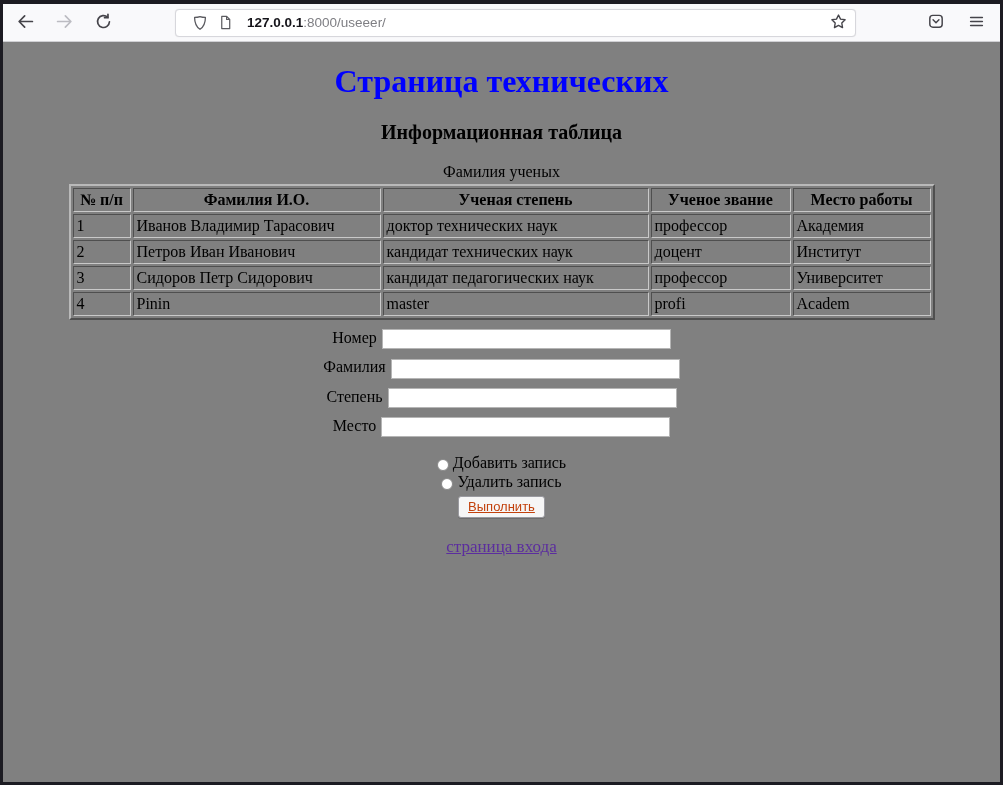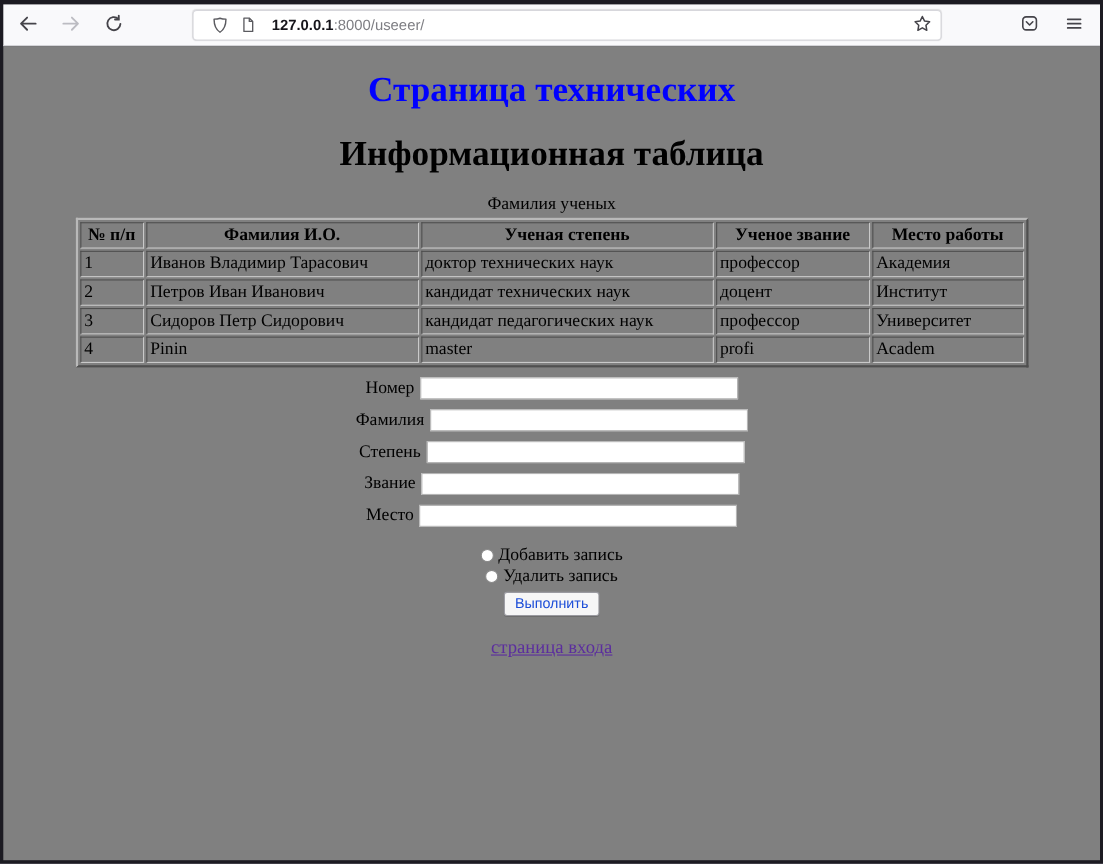--- a/index.html
+++ b/index.html
@@ -53,21 +53,21 @@
     font-family:"Liberation Serif","DejaVu Serif",serif;
     color:#000;
   }
   .page h1 {
     margin:21px 0;
     font-size:32px; font-weight:bold;
     color:#0000ff;
   }
   .page h2 {
     margin:18px 0 19px;
-    font-size:32px; font-weight:bold;
+    font-size:20px; font-weight:bold;
   }
   table.data {
     margin:0 auto;
     border-collapse:separate;
     border-spacing:2px;
     border:2px solid;
     border-color:#b9b9b9 #4f4f4f #4f4f4f #b9b9b9;
     font-size:16px;
   }
   table.data caption {
@@ -107,27 +107,28 @@
     width:12px; height:12px;
     border-radius:50%;
     background:#fff;
     border:1px solid #8a8a8a;
     vertical-align:middle;
     margin-right:4px;
   }
   .submit-btn {
     margin-top:5px;
     font-family:"Liberation Sans",sans-serif;
-    font-size:13px; color:#1d4ed8;
+    font-size:13px; color:#c2410c;
     background:#f6f6f6;
     border:1px solid #9a9aa0;
     border-radius:3px;
     padding:2px 9px 3px;
     box-shadow:0 1px 0 rgba(0,0,0,.15);
     cursor:pointer;
+    text-decoration:underline;
   }
   .login-link-row { margin-top:19px; font-size:17px; }
   .login-link { color:#5b2d9e; text-decoration:underline; }
 </style>
 </head>
 <body>
 
 <div class="screen">
   <div class="browser">
 
@@ -249,23 +250,20 @@
         <div class="form-row">
           <label>Номер</label><input type="text" value="" style="">
         </div>
         <div class="form-row">
           <label>Фамилия</label><input type="text" value="" style="">
         </div>
         <div class="form-row">
           <label>Степень</label><input type="text" value="" style="">
         </div>
         <div class="form-row">
-          <label>Звание</label><input type="text" value="" style="">
-        </div>
-        <div class="form-row">
           <label>Место</label><input type="text" value="" style="">
         </div>
 
         <div class="radio-group">
           <div class="radio-row">
             <input type="radio" name="action" style=""><span>Добавить запись</span>
           </div>
           <div class="radio-row">
             <input type="radio" name="action" style=""><span>Удалить запись</span>
           </div>

